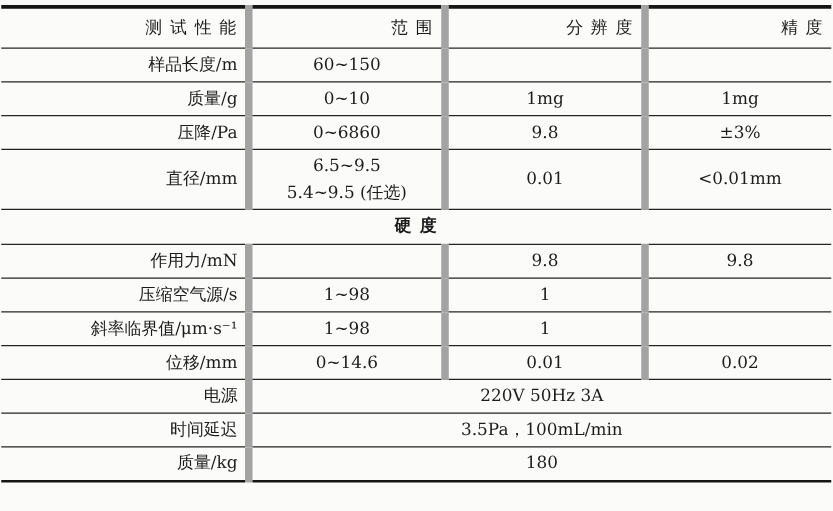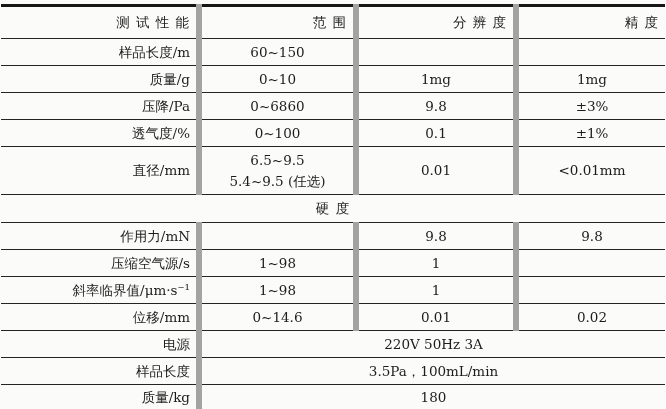--- a/index.html
+++ b/index.html
@@ -51,20 +51,21 @@
   tr.normal { height: 27px; }
   tr.tall   { height: 48px; }
   tr.sect   { height: 28px; }
 
   td.lbl {
     text-align: right;
     padding-left: 9px;
   }
   td.sect-cell {
     letter-spacing: 1px;
+    font-weight: bold;
   }
   tr.last td { border-bottom: 2px solid #161616; }
 
   .range-2line div { line-height: 1.55; }
 </style>
 </head>
 <body>
 
 <div class="page">
   <table class="spec">
@@ -94,26 +95,20 @@
         <td>0~10</td>
         <td>1mg</td>
         <td>1mg</td>
       </tr>
       <tr class="normal">
         <td class="lbl">压降/Pa</td>
         <td>0~6860</td>
         <td>9.8</td>
         <td>±3%</td>
       </tr>
-      <tr class="normal">
-        <td class="lbl">透气度/%</td>
-        <td>0~100</td>
-        <td>0.1</td>
-        <td>±1%</td>
-      </tr>
       <tr class="tall">
         <td class="lbl">直径/mm</td>
         <td class="range-2line">
           <div>6.5~9.5</div>
           <div>5.4~9.5 (任选)</div>
         </td>
         <td>0.01</td>
         <td>&lt;0.01mm</td>
       </tr>
       <tr class="sect">
@@ -141,21 +136,21 @@
         <td class="lbl">位移/mm</td>
         <td>0~14.6</td>
         <td>0.01</td>
         <td>0.02</td>
       </tr>
       <tr class="normal">
         <td class="lbl">电源</td>
         <td colspan="3">220V 50Hz 3A</td>
       </tr>
       <tr class="normal">
-        <td class="lbl">样品长度</td>
+        <td class="lbl">时间延迟</td>
         <td colspan="3">3.5Pa，100mL/min</td>
       </tr>
       <tr class="normal last">
         <td class="lbl">质量/kg</td>
         <td colspan="3">180</td>
       </tr>
     </tbody>
   </table>
 
 </div>

